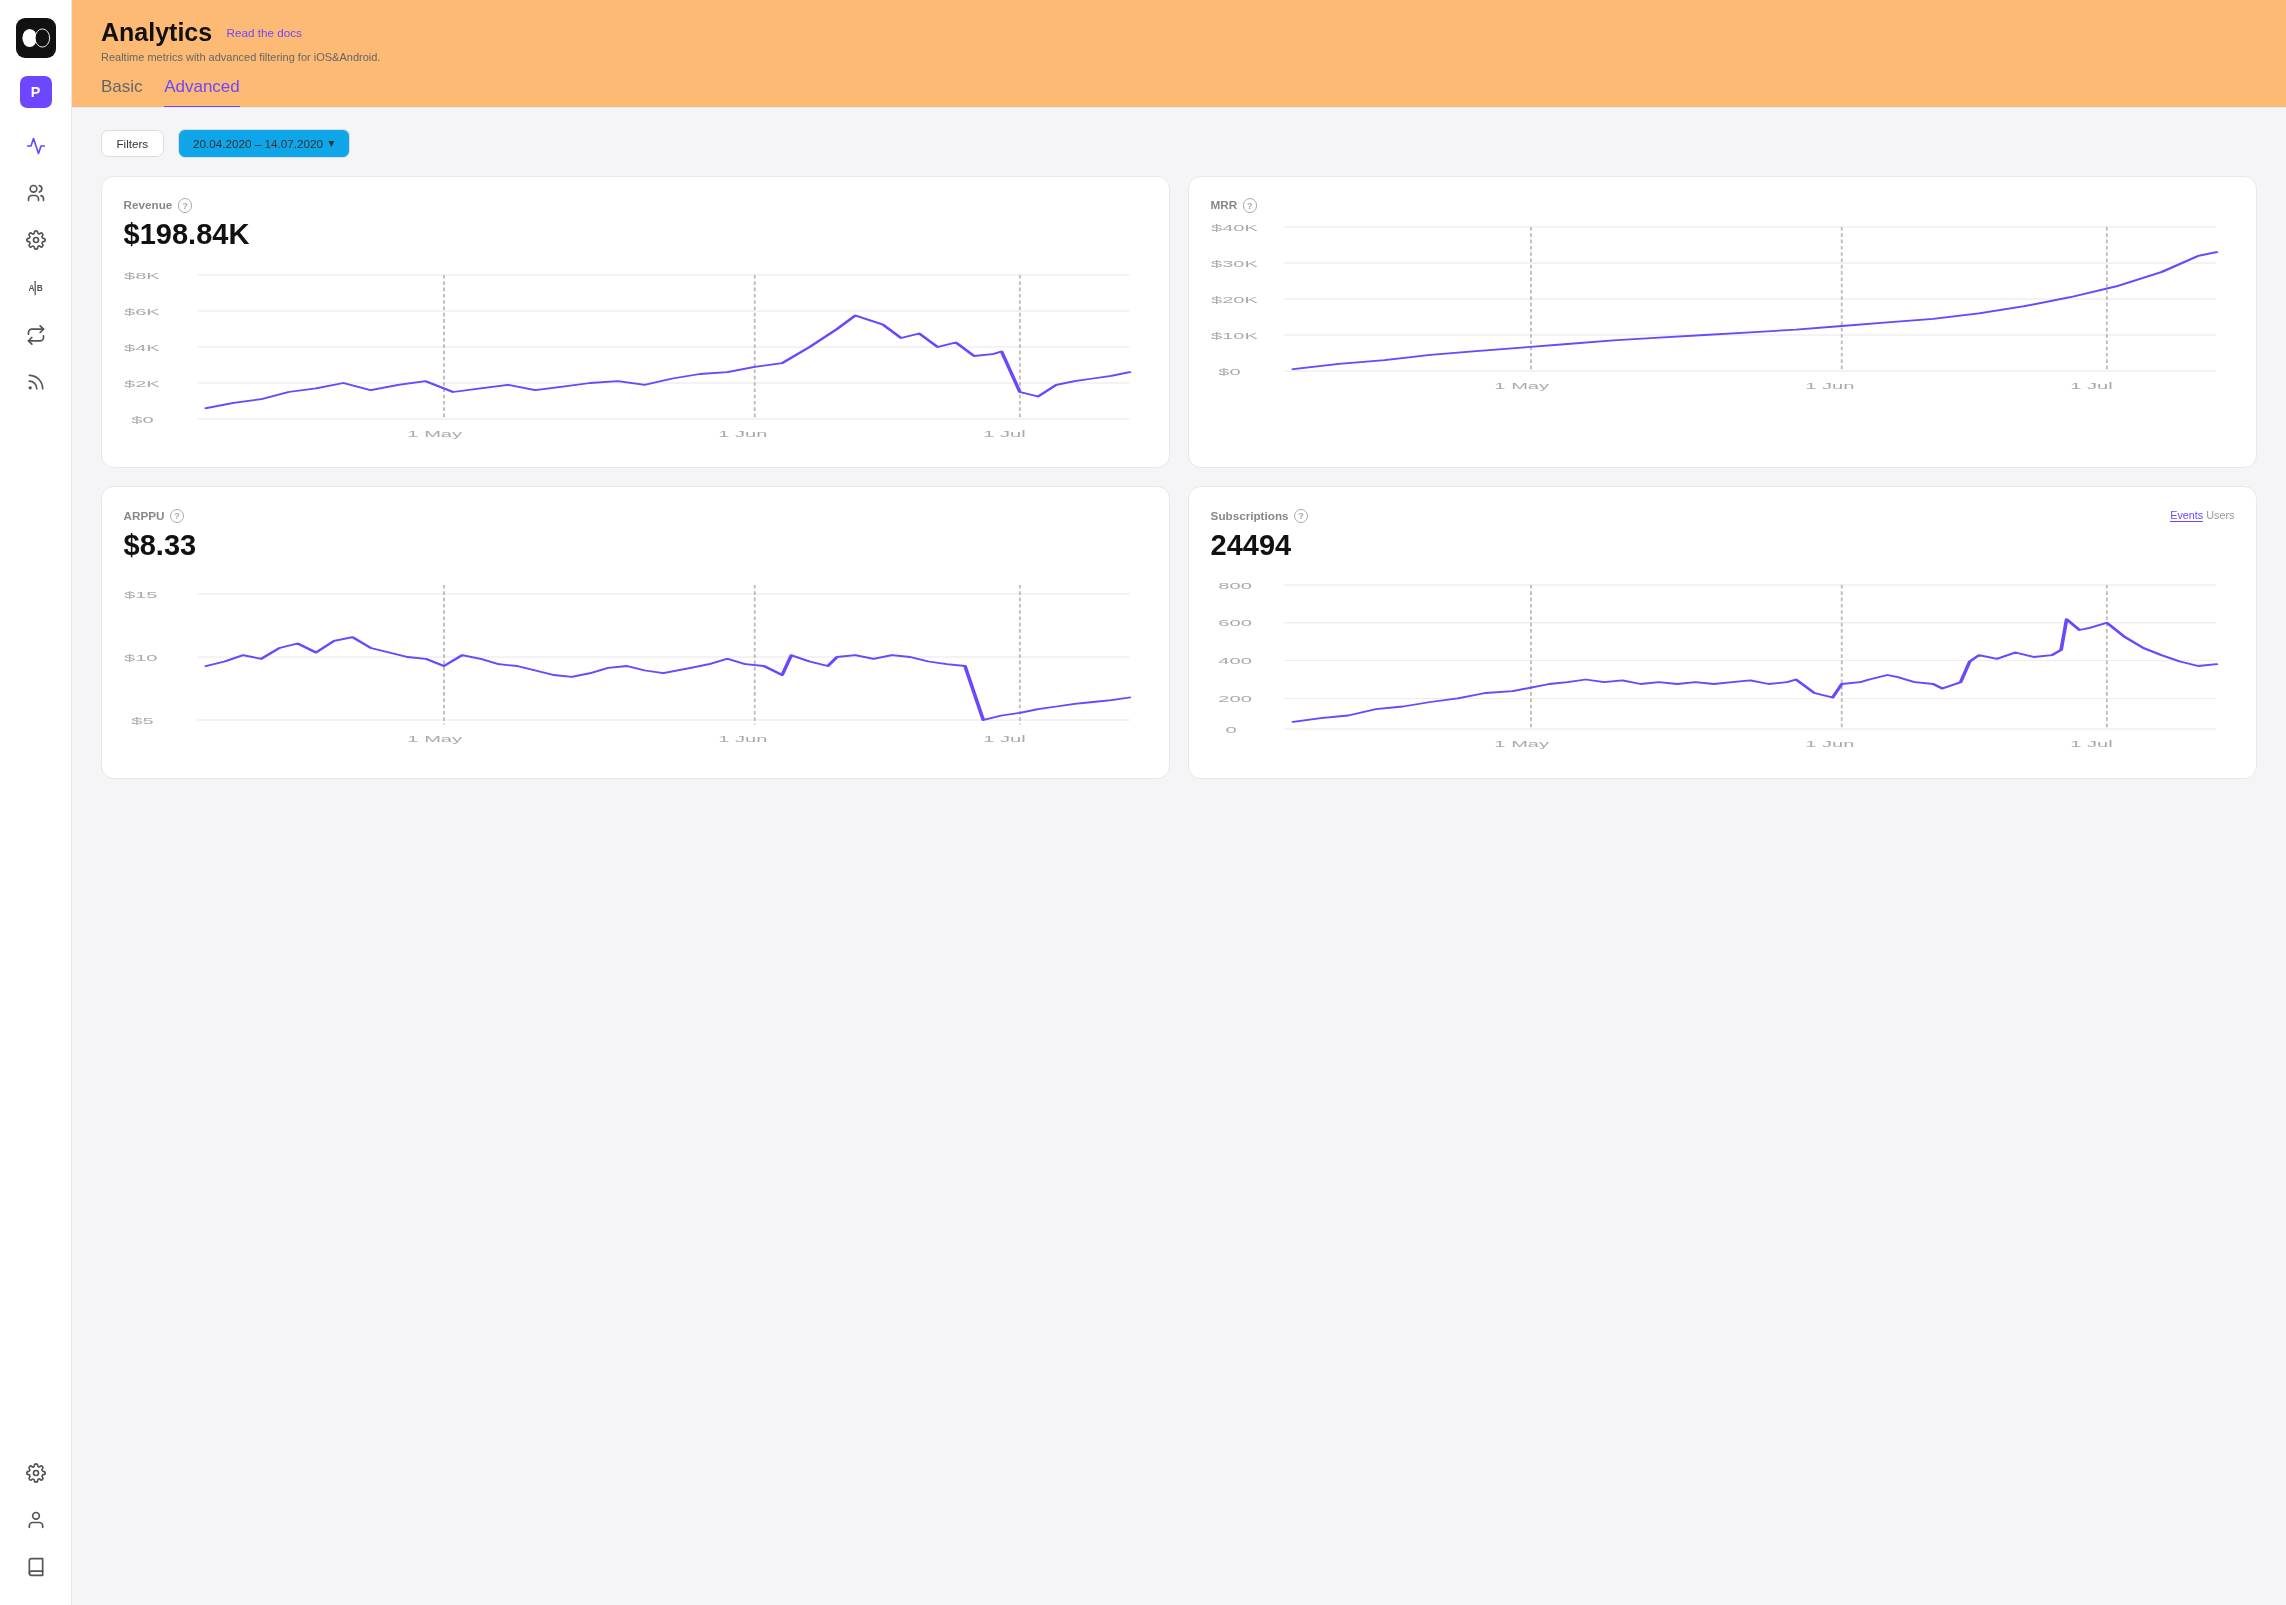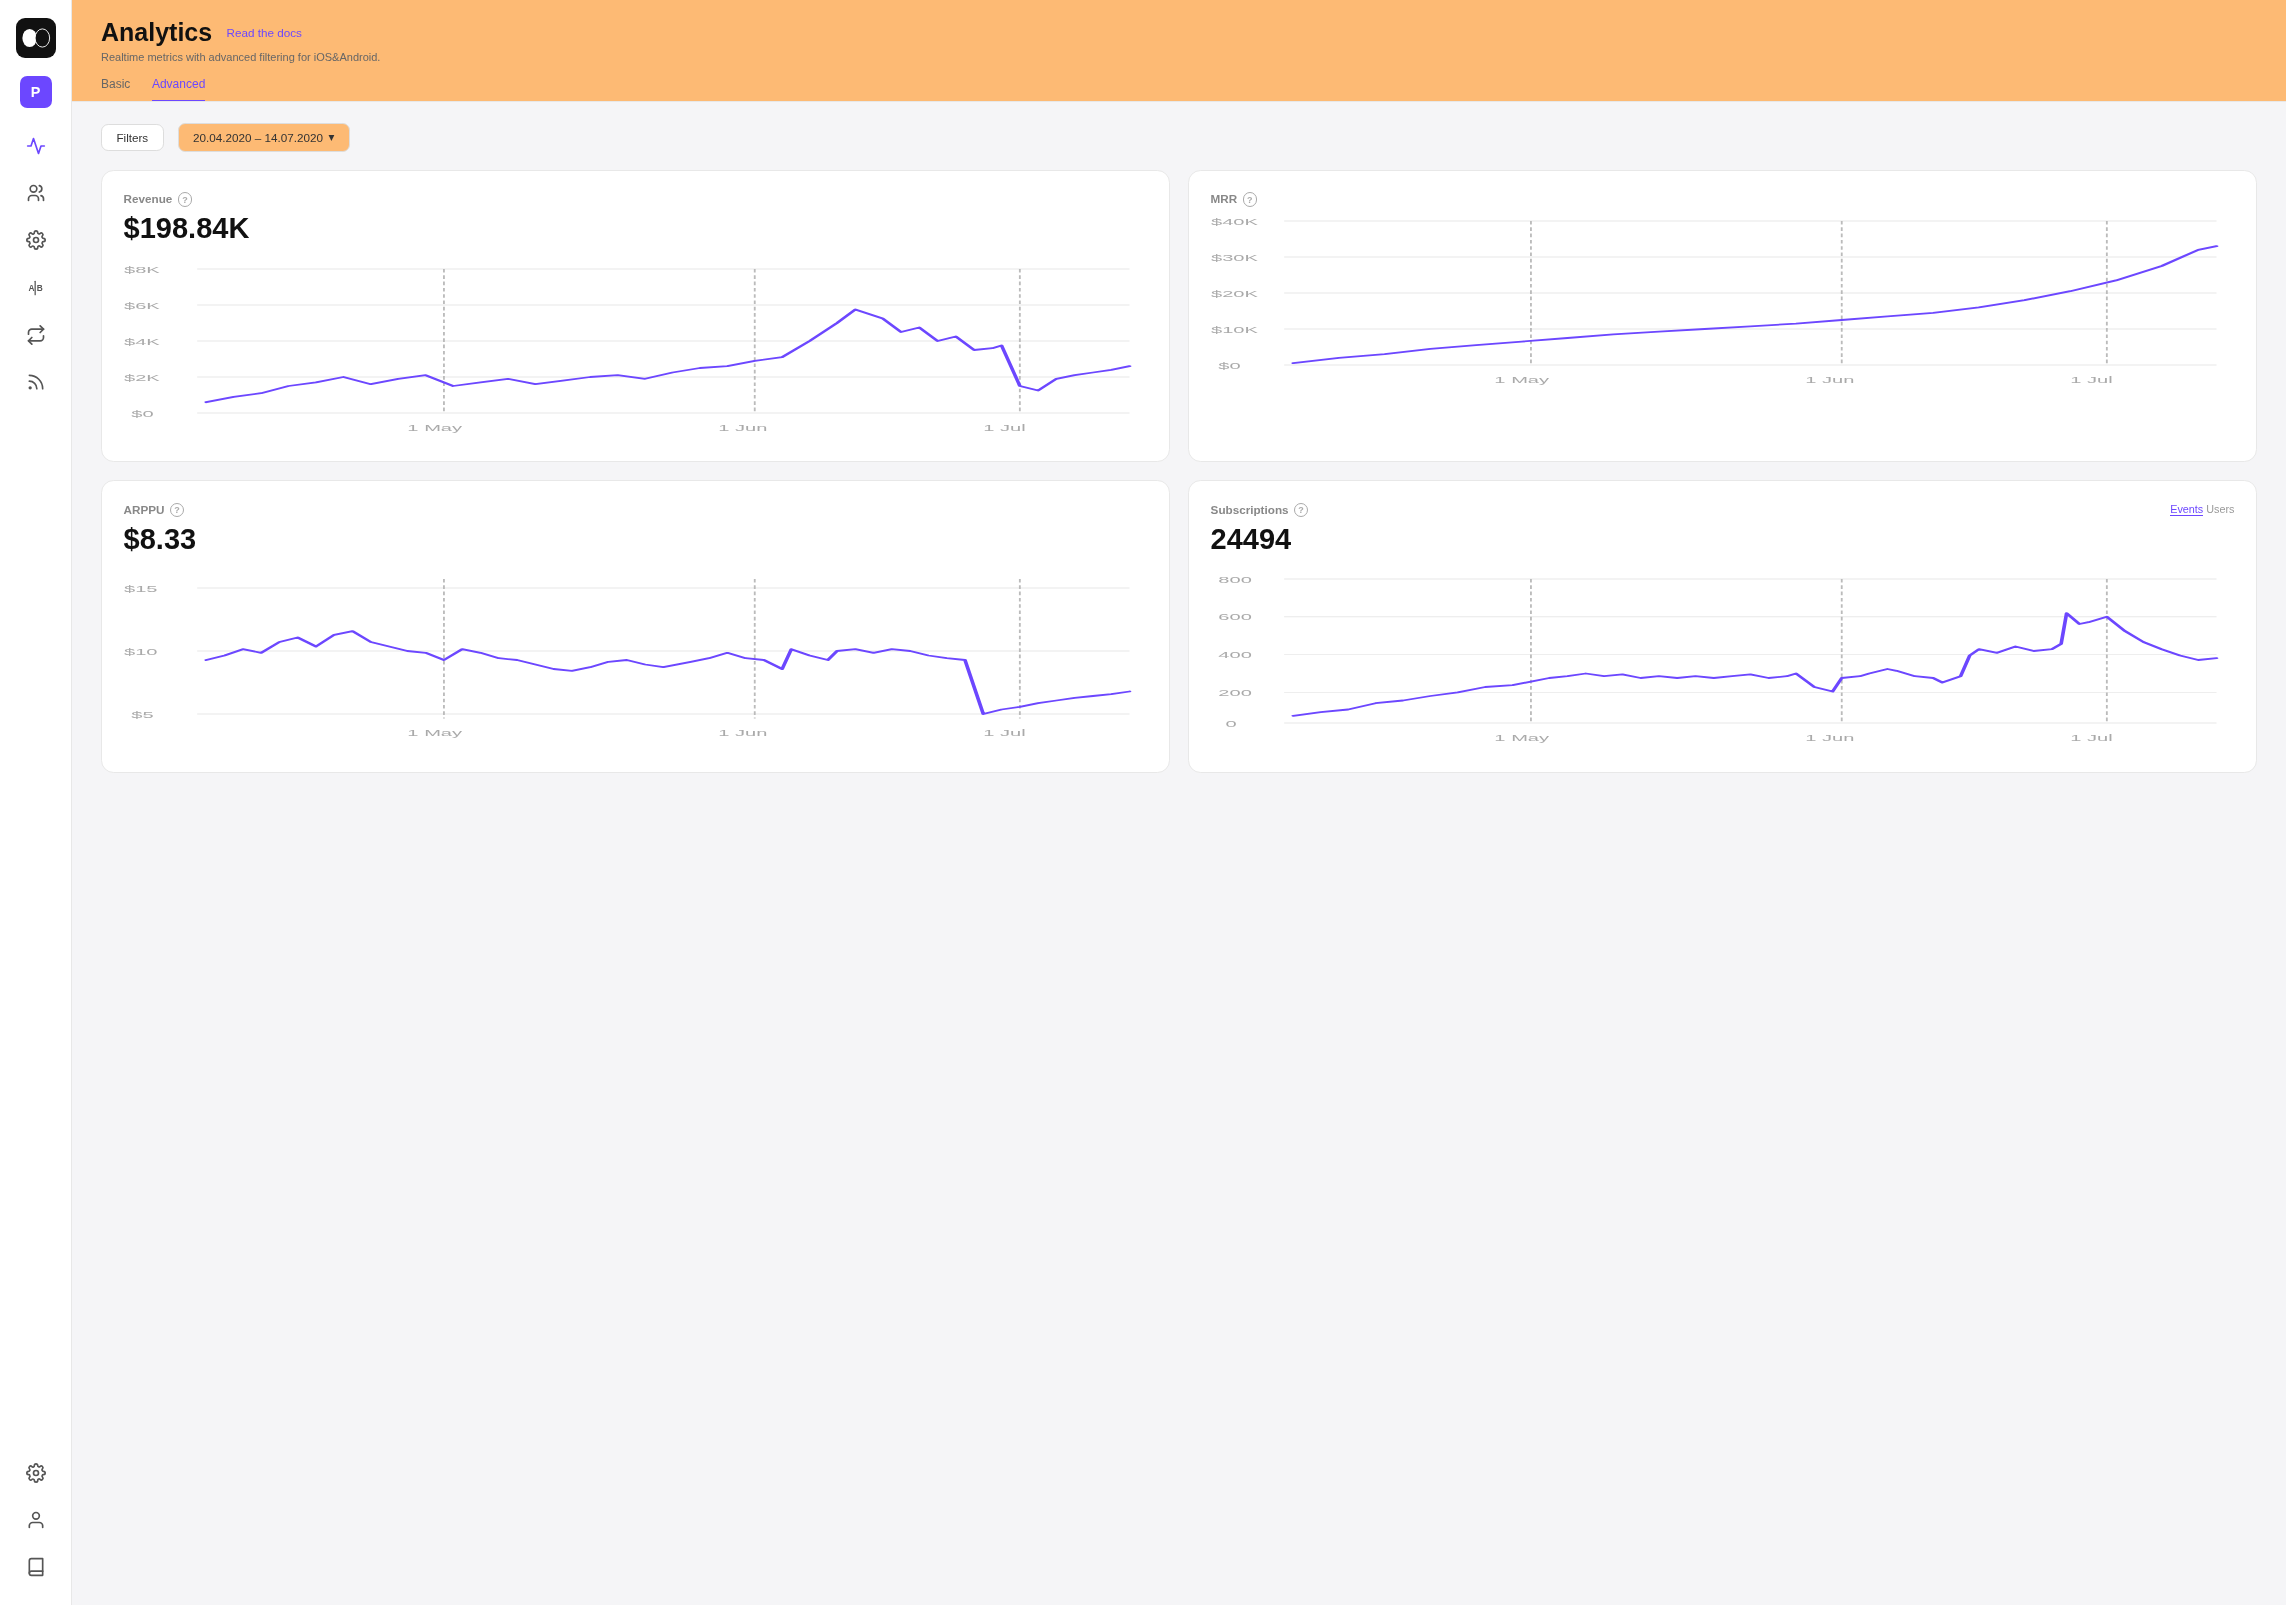--- a/index.html
+++ b/index.html
@@ -86,21 +86,21 @@
     .header-subtitle {
       font-size: 11px;
       color: #666;
       margin-bottom: 14px;
     }
     .tabs {
       display: flex;
       gap: 21.6px;
     }
     .tab {
-      font-size: 12px;
+      font-size: 17px;
       font-weight: 500;
       padding-bottom: 9px;
       cursor: pointer;
       color: #666;
       border-bottom: 1.8px solid transparent;
     }
     .tab.active {
       color: #6c47ff;
       border-bottom: 1.8px solid #6c47ff;
     }
@@ -125,21 +125,21 @@
       background: #fff;
       font-size: 11.7px;
       font-weight: 500;
       cursor: pointer;
       color: #333;
     }
     .date-range-btn {
       padding: 6.3px 14.4px;
       border: 0.9px solid #ddd;
       border-radius: 7.2px;
-      background: #fdba74;
+      background: #0ea5e9;
       font-size: 11.7px;
       cursor: pointer;
       color: #333;
       display: flex;
       align-items: center;
       gap: 5.4px;
       justify-content: space-between;
     }
 
     

